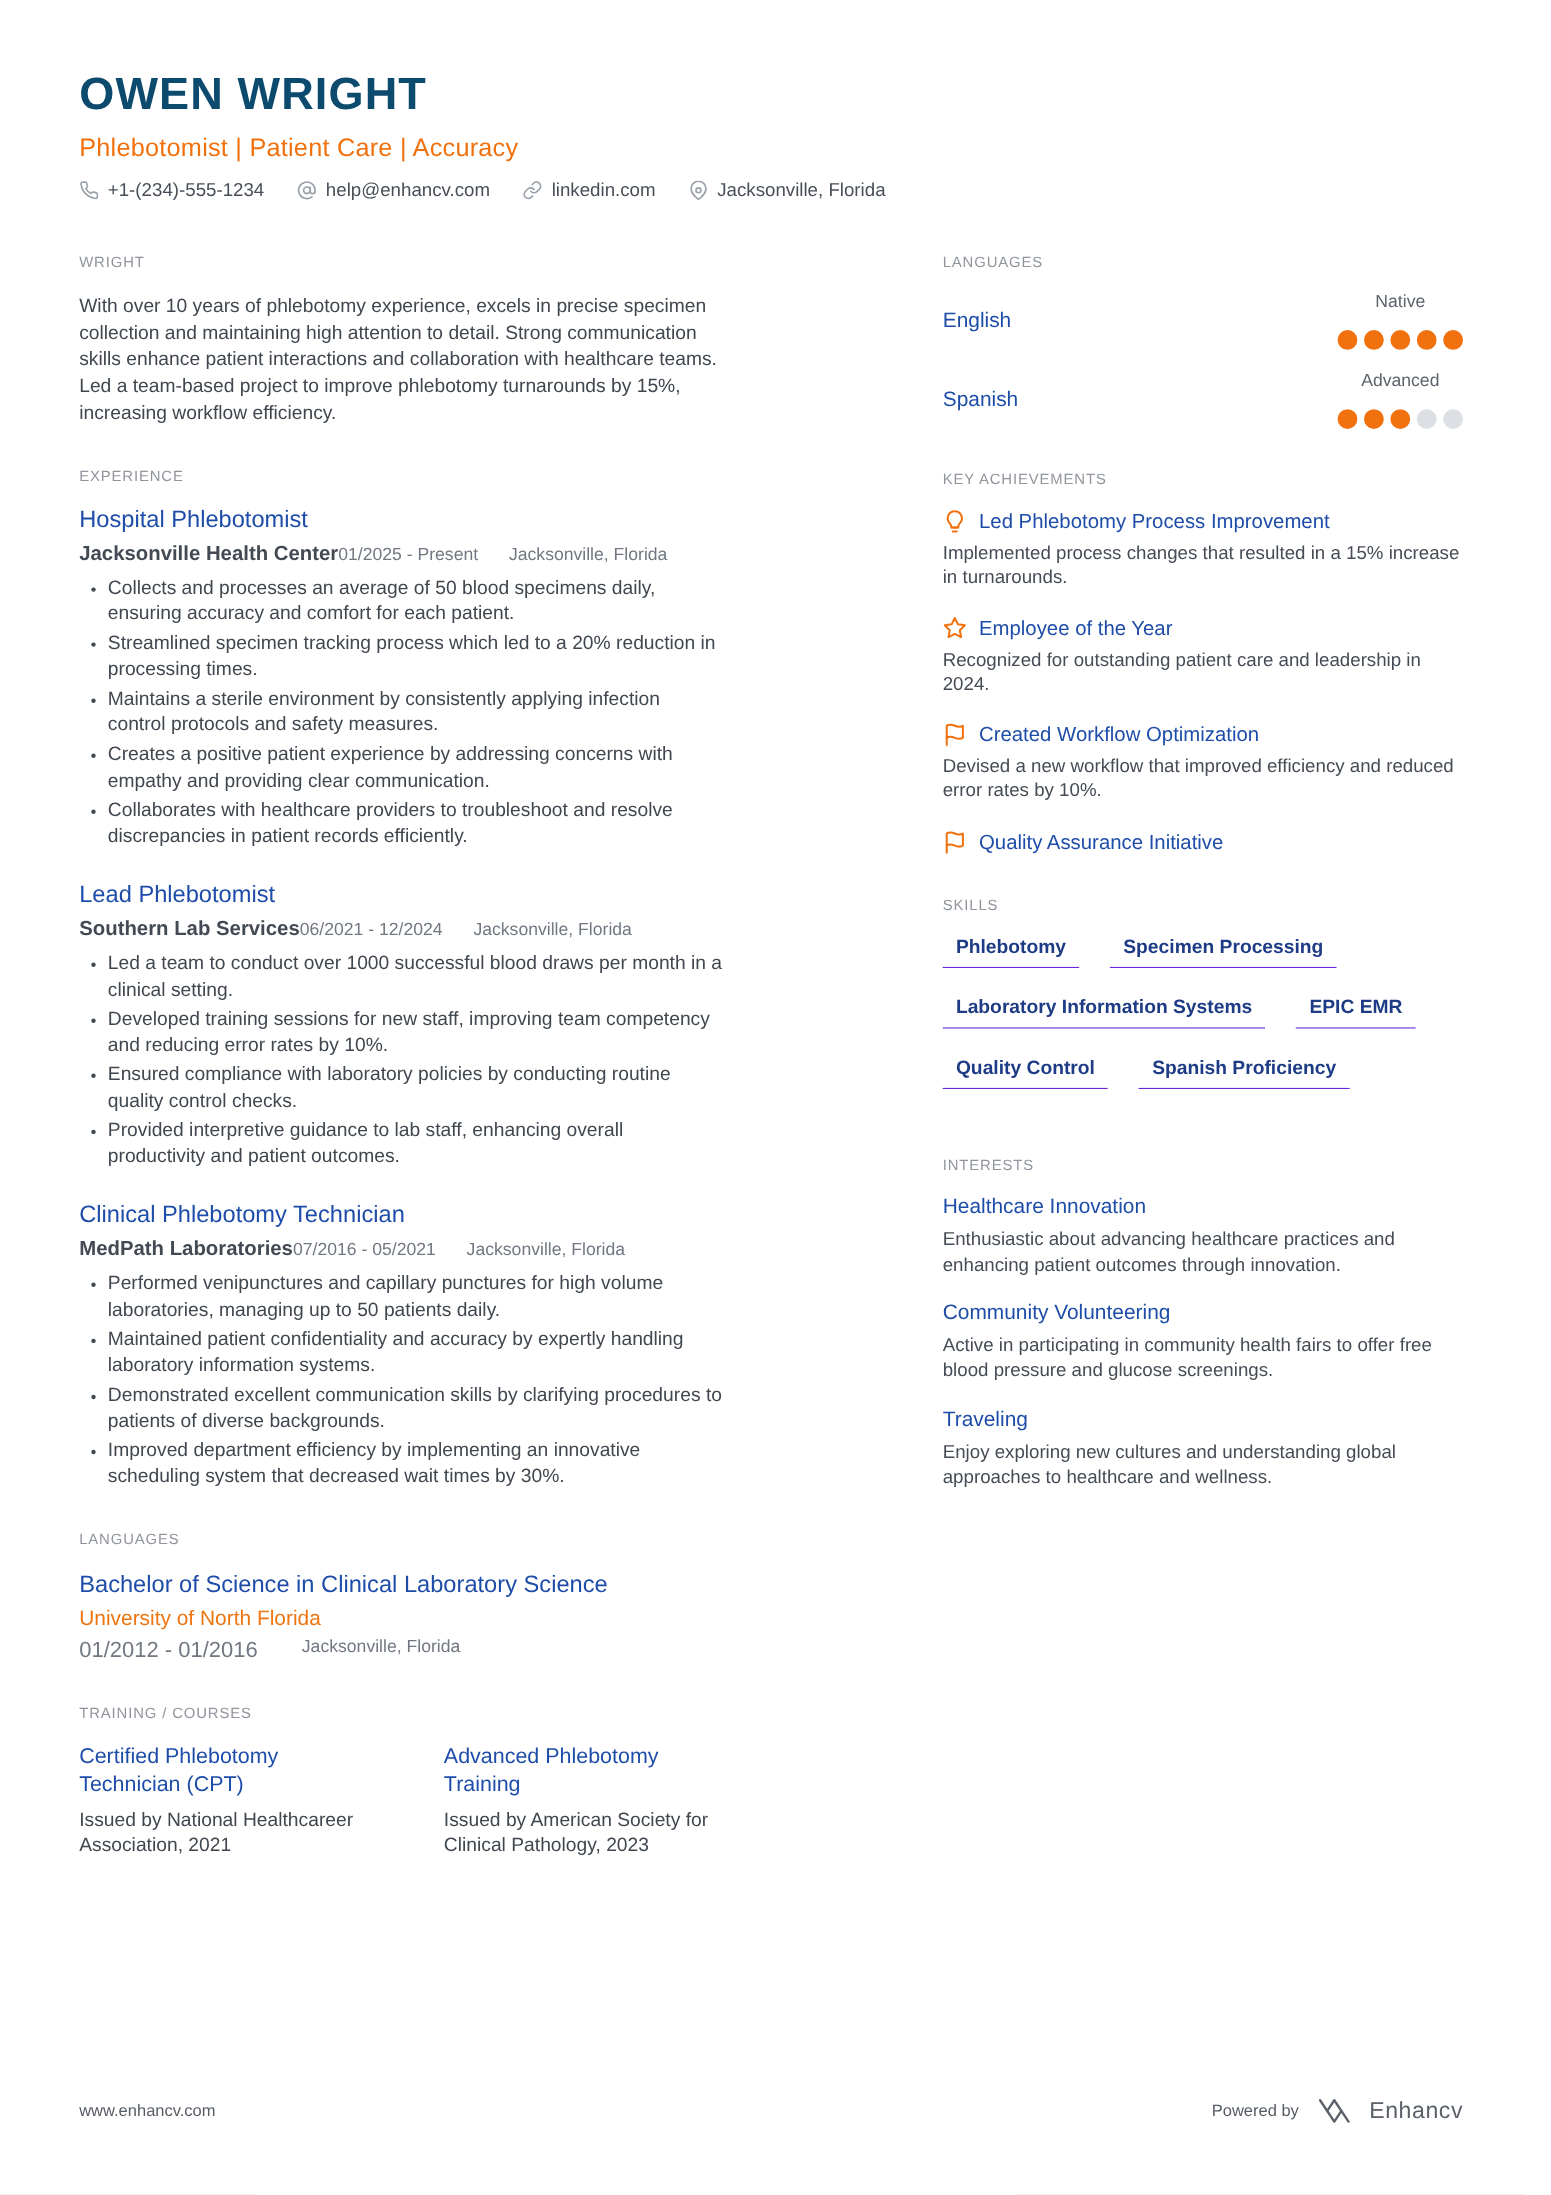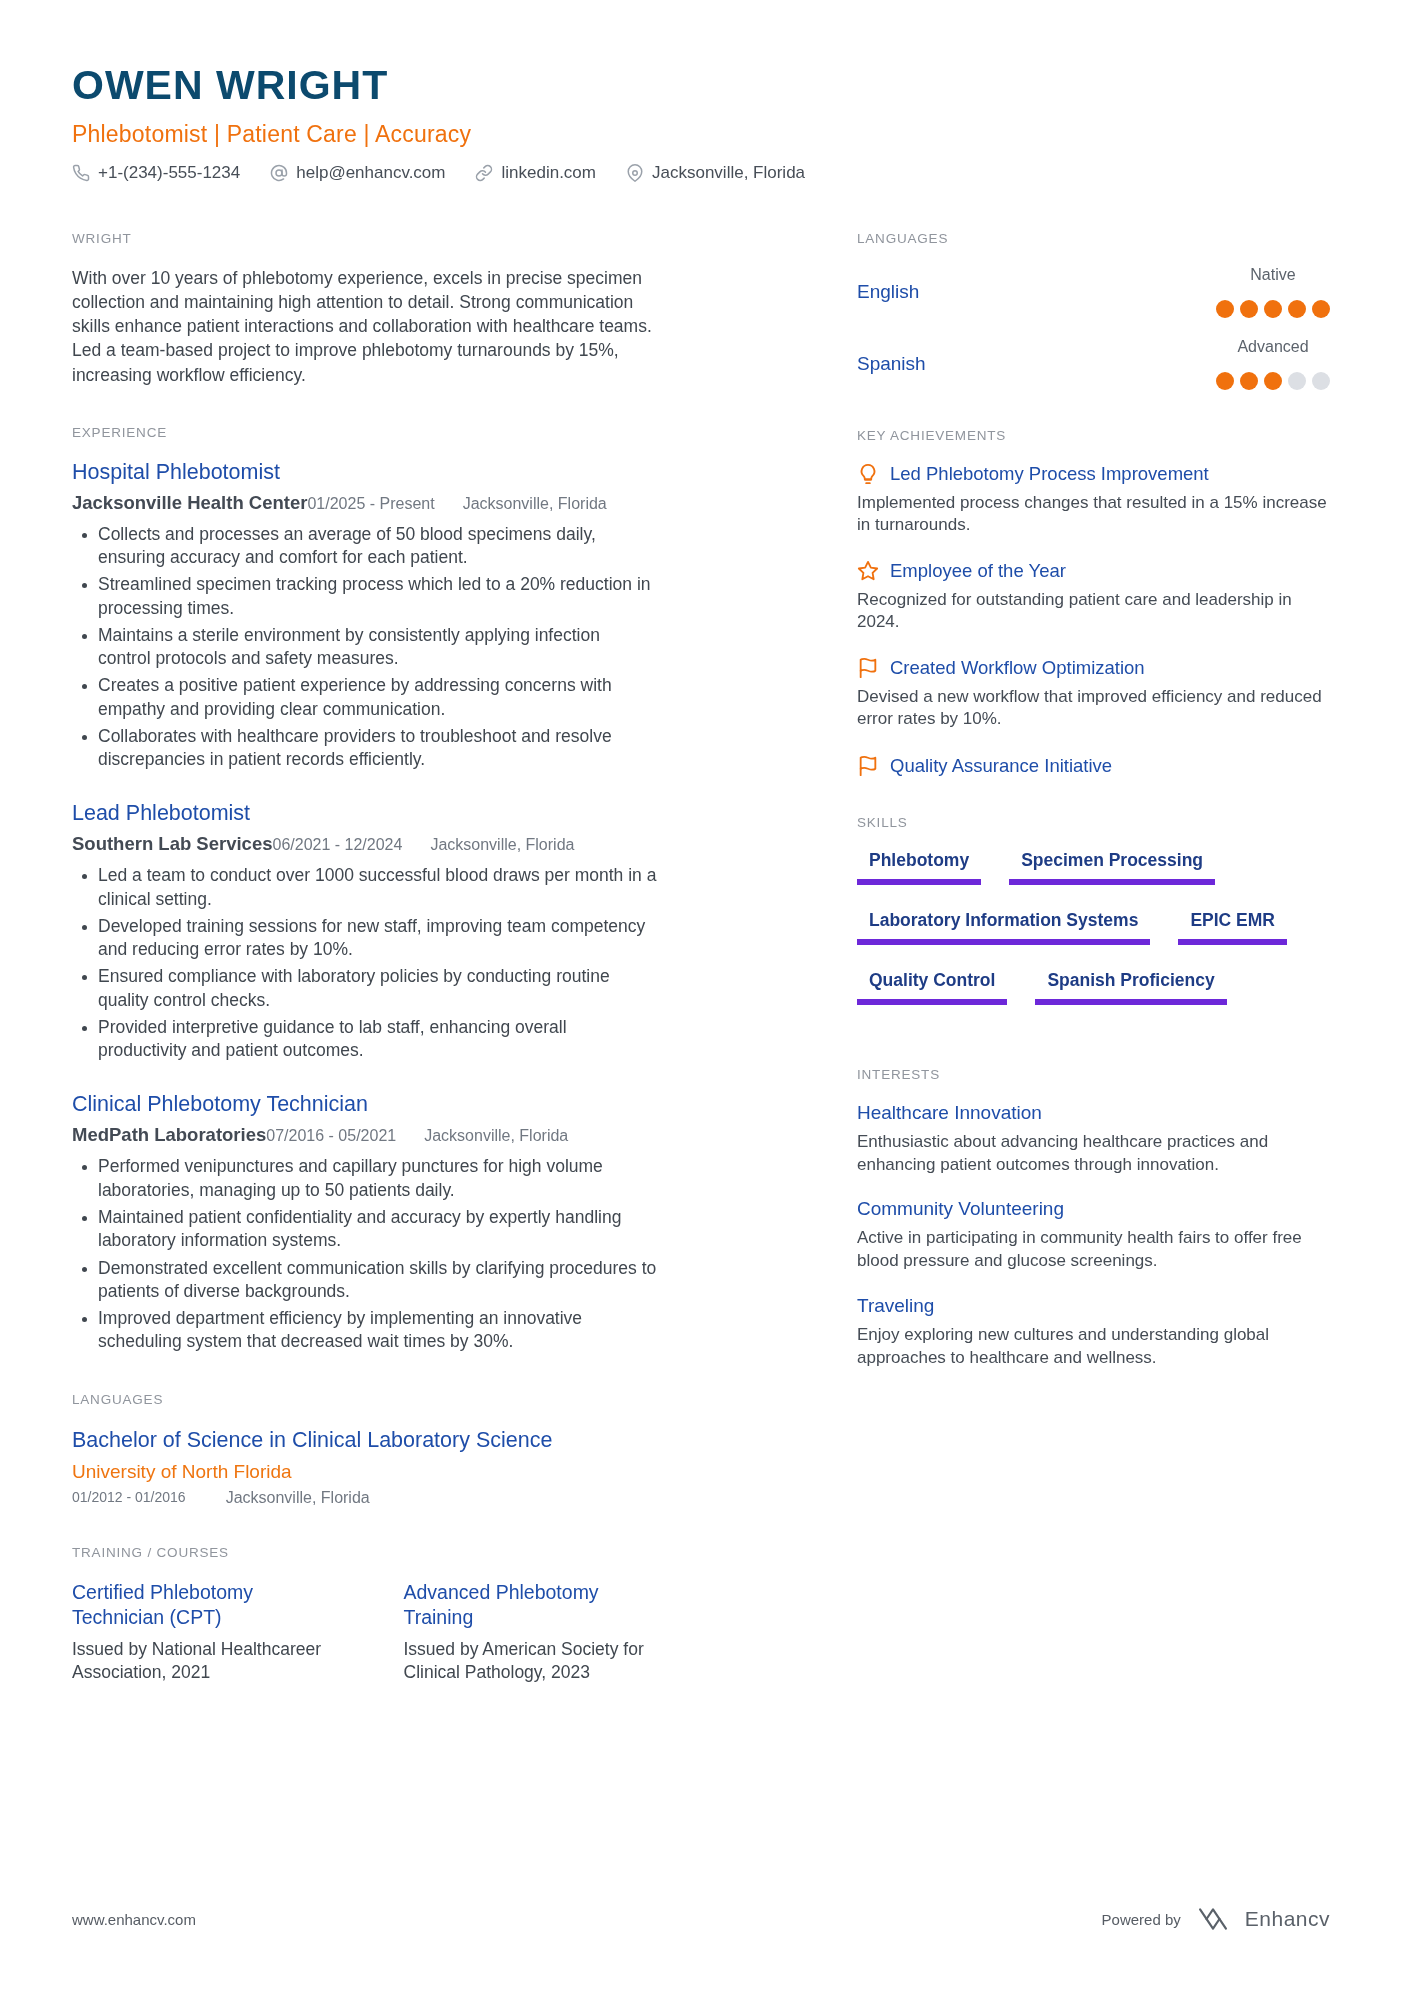--- a/index.html
+++ b/index.html
@@ -30,42 +30,42 @@
   .job-meta { display:flex; align-items:baseline; flex-wrap:wrap; }
   .company { font-size:18.5px; font-weight:bold; color:#434a54; }
   .jdates { font-size:16px; color:#717882; }
   .jloc { font-size:16px; color:#717882; margin-left:28px; }
   ul.bullets { margin:9px 0 0 0; padding-left:26px; }
   ul.bullets li { font-size:17.5px; line-height:1.33; color:#40474f; margin-bottom:4px; }
   ul.bullets li::marker { color:#40474f; font-size:15px; }
   .degree { font-size:21.5px; color:#1e4da9; line-height:1.25; }
   .university { font-size:19px; color:#ef7510; margin-top:8px; }
   .edu-meta { display:flex; margin-top:6px; }
-  .edu-dates { font-size:14px; color:#717882; }
+  .edu-dates { font-size:20px; color:#717882; }
   .edu-loc { font-size:16px; color:#717882; margin-left:40px; }
   .courses { display:grid; grid-template-columns:1fr 1fr; column-gap:78px; }
   .course-title { font-size:19.5px; color:#1e4da9; line-height:1.25; font-weight:normal; }
   .course-issued { font-size:17.5px; color:#40474f; line-height:1.3; margin-top:9px; }
   
   .lang-row { display:flex; align-items:center; justify-content:space-between; margin-bottom:20px; }
   .lang-name { font-size:19px; color:#1e4da9; }
   .lang-right { display:flex; align-items:center; gap:16px;flex-direction:column; }
   .lang-level { font-size:16px; color:#5c636c; }
   .dots { display:inline-flex; gap:6px; }
   .dot { width:18px; height:18px; border-radius:50%; background:#dcdfe4; }
   .dot.filled { background:#f0710e; }
   .ach { margin-bottom:24px; }
   .ach:last-child { margin-bottom:0; }
   .ach-head { display:flex; align-items:center; gap:11px; }
   .ach-icon { display:inline-flex; width:22px; height:22px; flex:none; }
   .ach-icon svg { width:22px; height:22px; stroke:#f0710e; fill:none; stroke-width:2; stroke-linecap:round; stroke-linejoin:round; }
   .ach-title { font-size:18.5px; color:#1e4da9; }
   .ach-text { font-size:17px; line-height:1.3; color:#454c55; margin-top:7px; }
   .chips { display:flex; flex-wrap:wrap; column-gap:28px; row-gap:25px; }
-  .chip { font-size:17.5px; font-weight:bold; color:#1e3c85; padding:0 12px 8px 12px; border-bottom:6px solid #6d28d9; }
+  .chip { font-size:17.5px; font-weight:bold; color:#1e3c85; padding:0 12px 8px 12px; border-bottom:1px solid #6d28d9; }
   .interest { margin-bottom:22px; }
   .interest:last-child { margin-bottom:0; }
   .interest-title { font-size:19px; color:#1e4da9; font-weight:normal; }
   .interest-text { font-size:17px; line-height:1.35; color:#454c55; margin-top:7px; }
   
   footer {
     position:absolute; left:72px; right:80px; bottom:62px;
     display:flex; justify-content:space-between; align-items:center;
   }
   .furl { font-size:15px; color:#565c64; }

